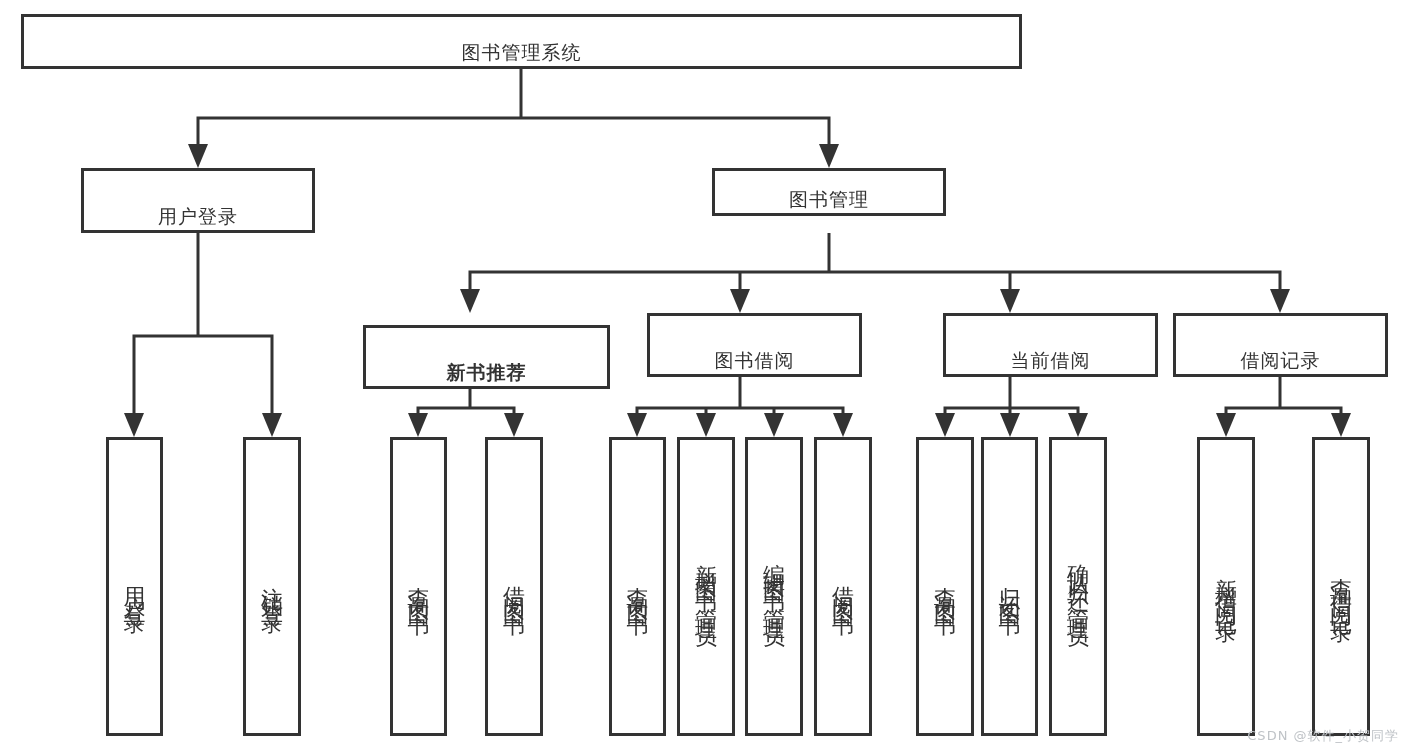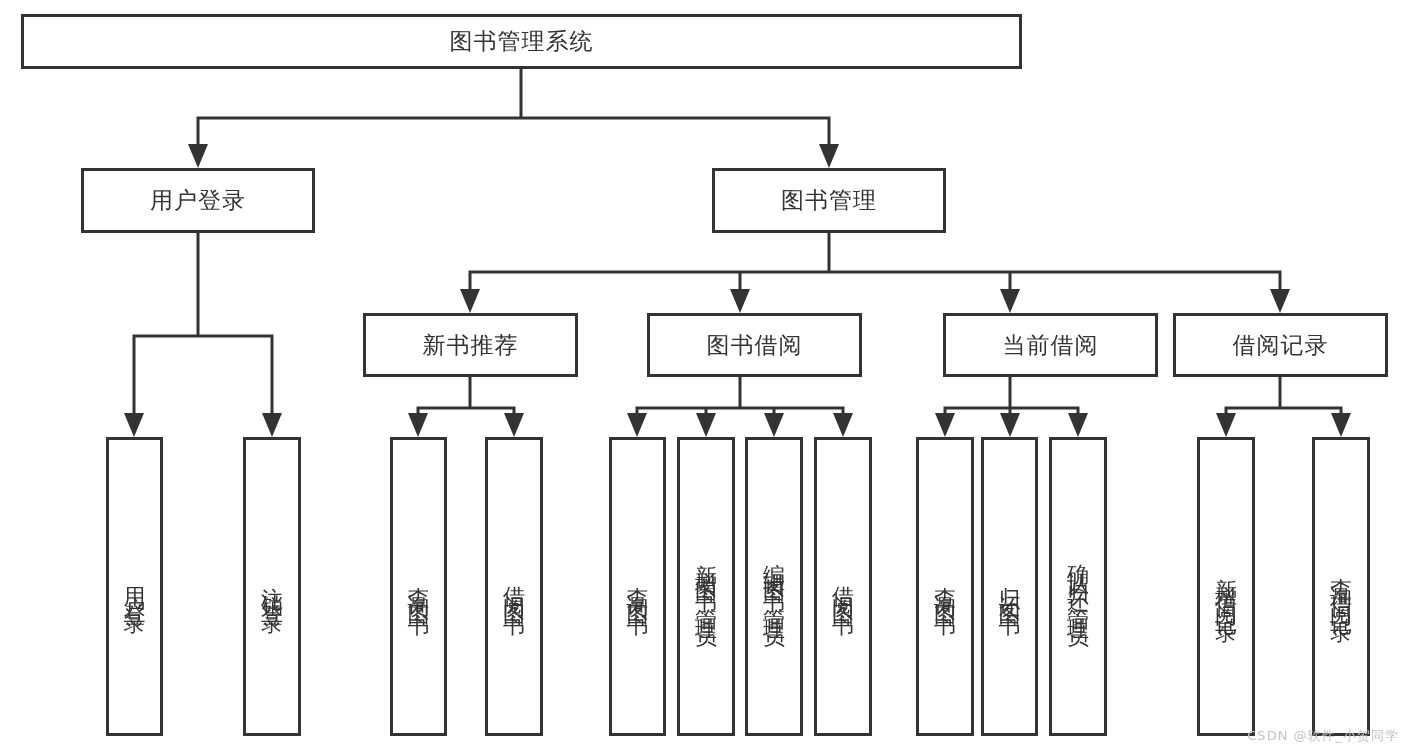--- a/index.html
+++ b/index.html
@@ -12,21 +12,21 @@
     width:1405px;height:747px;position:relative;background:#ffffff;
     font-family:"DejaVu Sans",sans-serif;overflow:hidden;
   }
   .canvas{position:absolute;inset:0;width:1405px;height:747px;}
   svg.wires{position:absolute;left:0;top:0;z-index:1;}
   .node{
     position:absolute;box-sizing:border-box;background:#ffffff;
     border:3px solid var(--line-color);color:var(--text-color);
     display:flex;align-items:center;justify-content:center;z-index:2;
   }
-  .node.h{font-size:23px;letter-spacing:1px;white-space:nowrap;}
+  .node.h{font-size:19px;letter-spacing:1px;white-space:nowrap;align-items:flex-end;}
   .node.v .label{
     writing-mode:vertical-rl;text-orientation:mixed;
     font-size:22px;line-height:1.0;letter-spacing:9px;white-space:nowrap;
   }
   .watermark{
     position:absolute;right:6px;bottom:2px;z-index:5;
     font-size:13px;color:var(--watermark-color);letter-spacing:1px;white-space:nowrap;
   }
 </style>
 </head>
@@ -94,25 +94,25 @@
     </g>
   </svg>
 
   <div class="node h" style="left:21px;top:14px;width:1001px;height:55px;">
     <span class="label">图书管理系统</span>
   </div>
 
   <div class="node h" style="left:81px;top:168px;width:234px;height:65px;">
     <span class="label">用户登录</span>
   </div>
-  <div class="node h" style="left:712px;top:168px;width:234px;height:65px;">
+  <div class="node h" style="left:712px;top:168px;width:234px;height:48px;">
     <span class="label">图书管理</span>
   </div>
 
-  <div class="node h" style="left:363px;top:313px;width:215px;height:64px;">
+  <div class="node h" style="left:363px;top:325px;width:247px;height:64px;font-weight:bold;">
     <span class="label">新书推荐</span>
   </div>
   <div class="node h" style="left:647px;top:313px;width:215px;height:64px;">
     <span class="label">图书借阅</span>
   </div>
   <div class="node h" style="left:903px;top:313px;width:215px;height:64px;margin-left:40px;">
     <span class="label">当前借阅</span>
   </div>
   <div class="node h" style="left:1173px;top:313px;width:215px;height:64px;">
     <span class="label">借阅记录</span>

